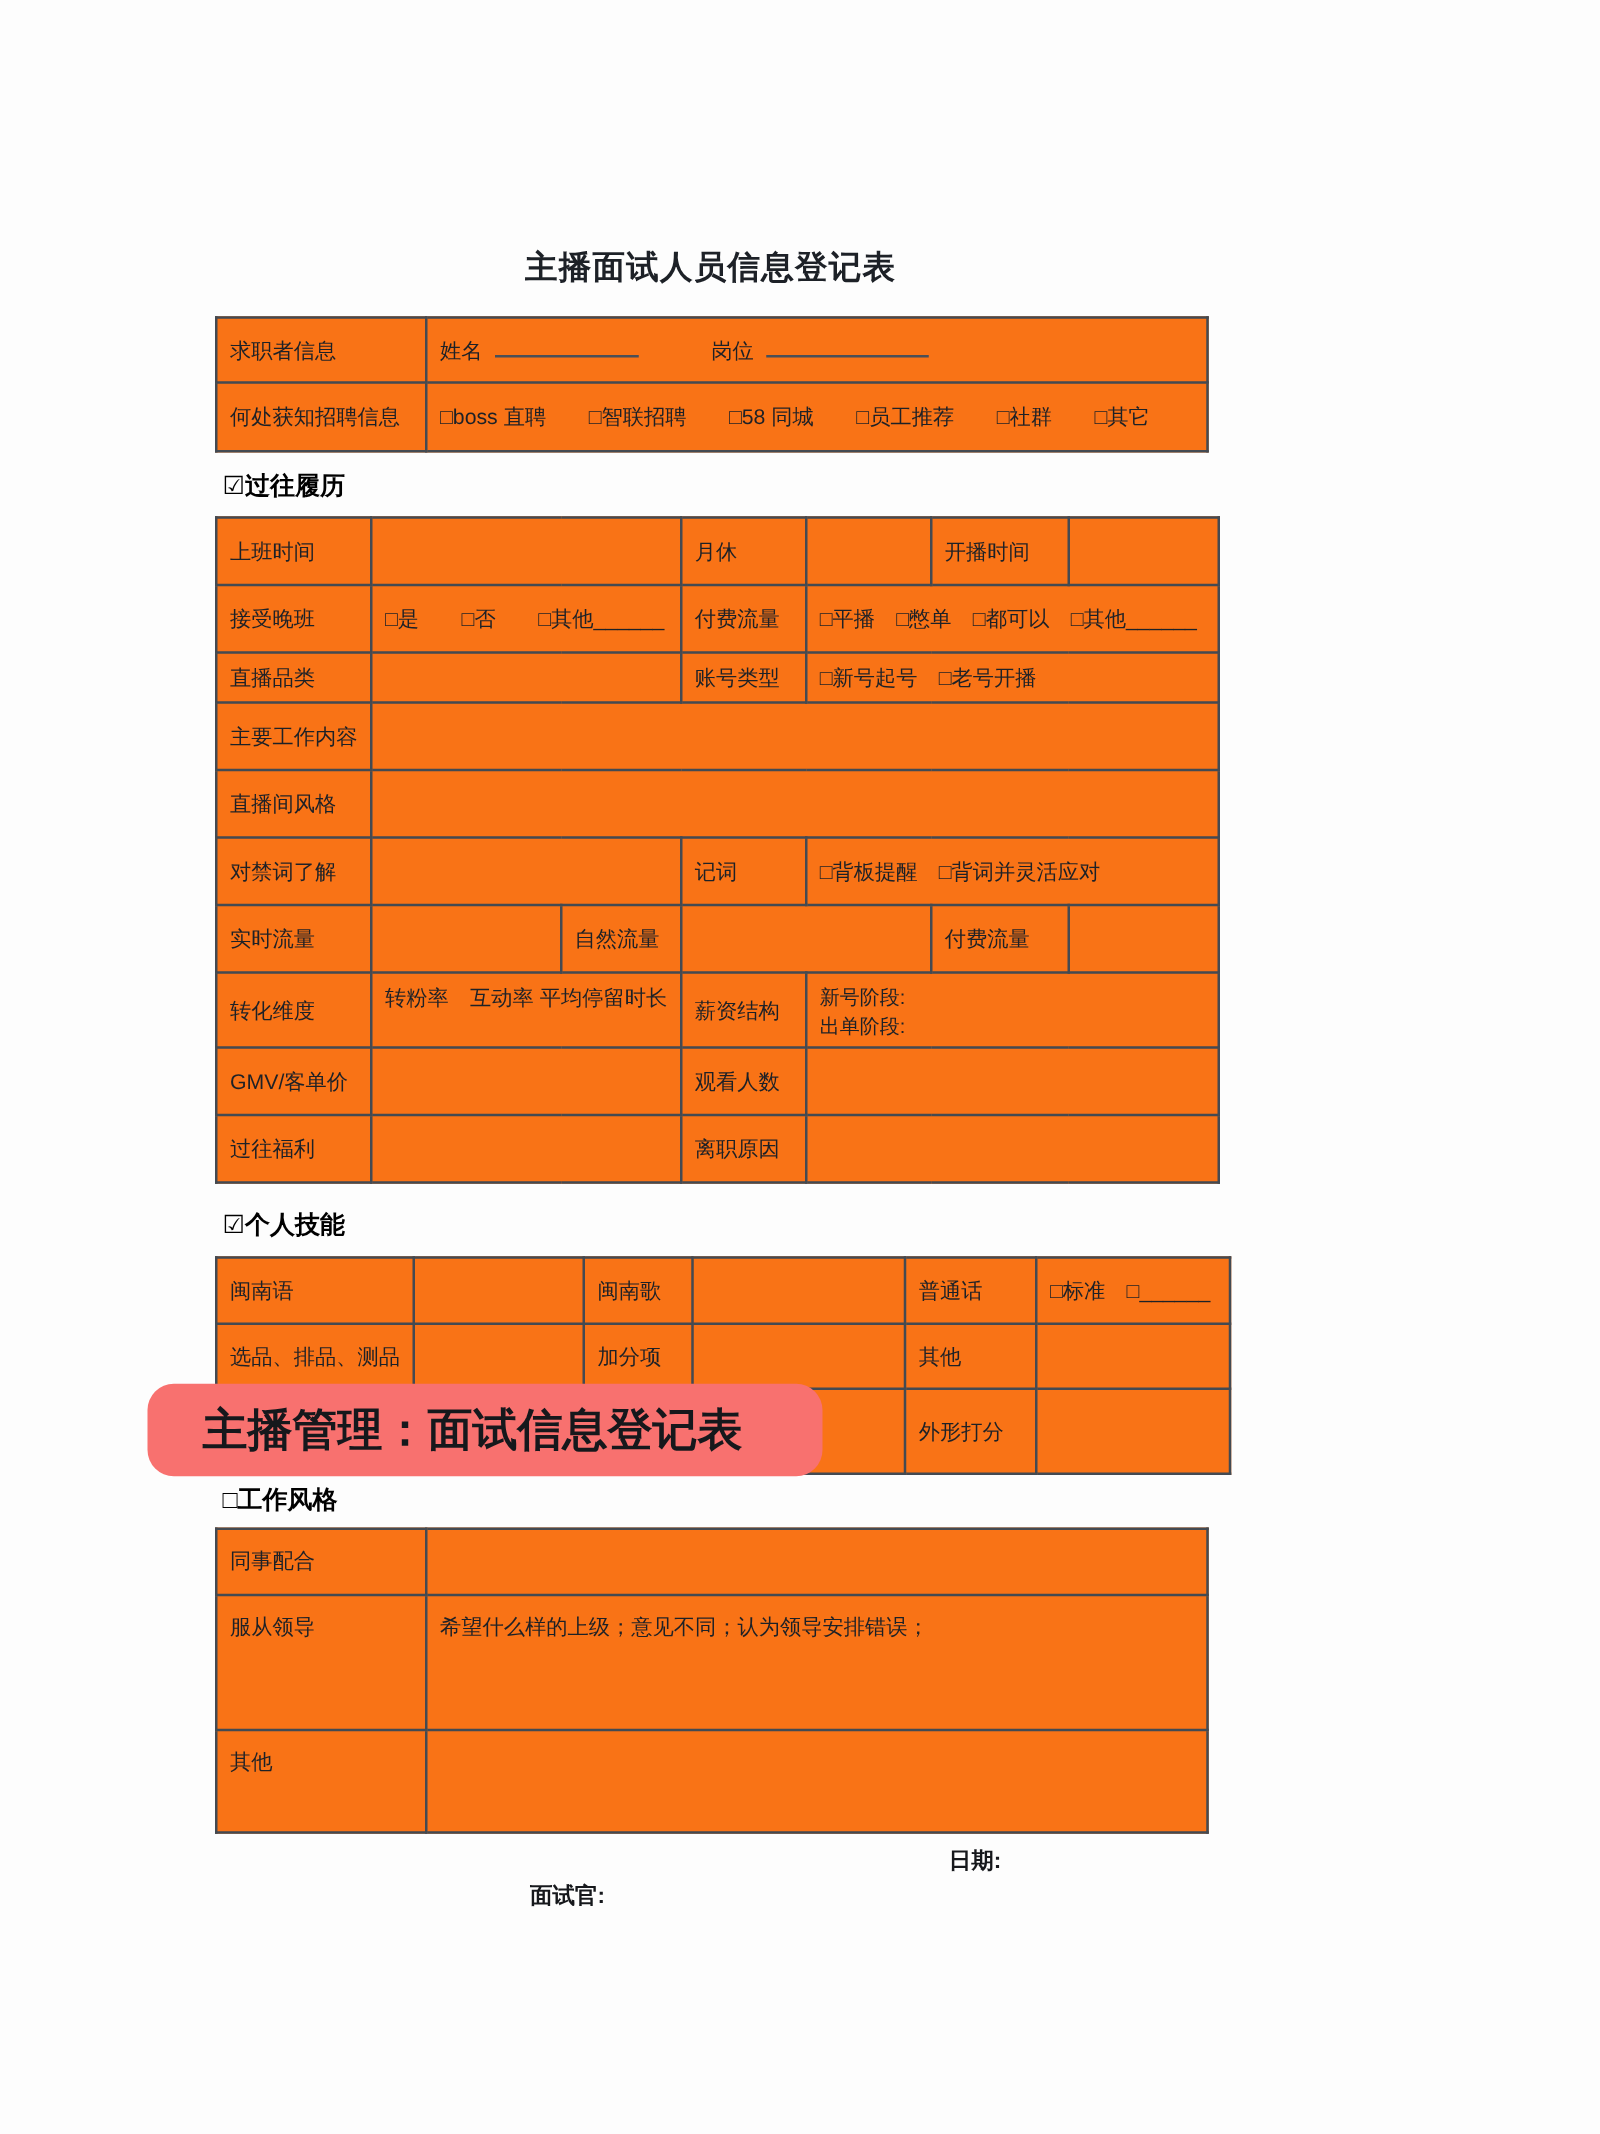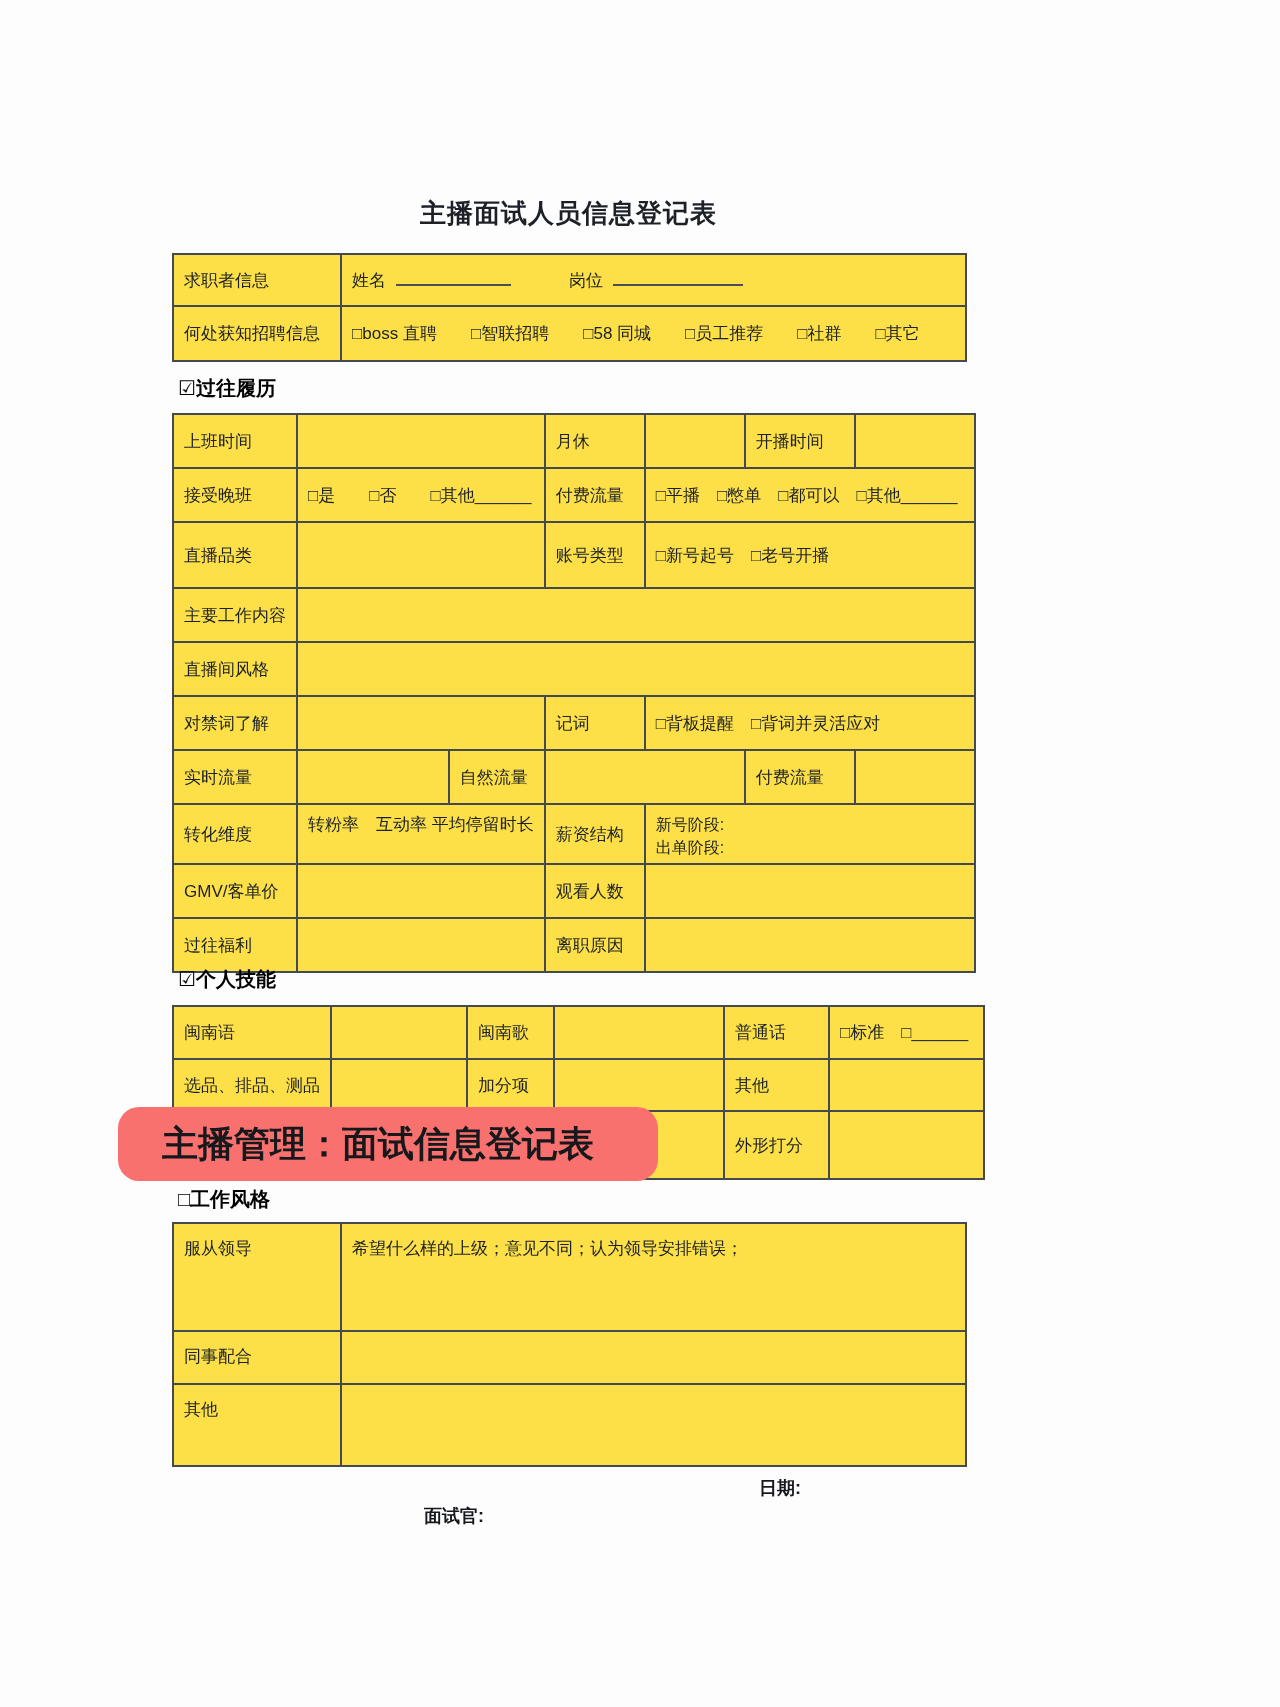--- a/index.html
+++ b/index.html
@@ -7,21 +7,21 @@
     position:relative; width:1280px; height:1707px; background:#fdfdfd;
     font-family:"Liberation Sans","DejaVu Sans",sans-serif; color:#1d2127;
     overflow:hidden; margin:0 auto;
   }
   .title {
     position:absolute; top:196px; left:172px; width:793px; margin:0;
     text-align:center; font-size:26px; font-weight:bold; letter-spacing:1px;
   }
   .tbl {
     position:absolute; left:172px; border-collapse:collapse; table-layout:fixed;
-    background:#fde047;
+    background:#f97316;
   }
   .tbl td {
     border:2px solid #434a52; font-size:17px; padding:4px 10px;
     vertical-align:middle; overflow:hidden; white-space:nowrap;
   }
   .tbl td.vtop { vertical-align:top; padding-top:8px; }
   .t1 { top:253px; }
   .t2 { top:413px; }
   .t3 { top:1005px; }
   .t4 { top:1222px; }
@@ -102,21 +102,21 @@
       <td></td>
       <td>开播时间</td>
       <td></td>
     </tr>
     <tr style="height:54px">
       <td>接受晚班</td>
       <td colspan="2">□是　　□否　　□其他______</td>
       <td>付费流量</td>
       <td colspan="3">□平播　□憋单　□都可以　□其他______</td>
     </tr>
-    <tr style="height:66px">
+    <tr style="height:40px">
       <td>直播品类</td>
       <td colspan="2"></td>
       <td>账号类型</td>
       <td colspan="3">□新号起号　□老号开播</td>
     </tr>
     <tr style="height:54px">
       <td>主要工作内容</td>
       <td colspan="6"></td>
     </tr>
     <tr style="height:54px">
@@ -209,27 +209,27 @@
   <div class="section-h sec3">
     <span>□</span><span>工作风格</span>
   </div>
 
   <table class="tbl t4">
     <colgroup>
         <col style="width:168px">
         <col style="width:625px">
       </colgroup>
     <tbody>
-        <tr style="height:108px">
+        <tr style="height:53px">
+      <td>同事配合</td>
+      <td></td>
+    </tr>
+    <tr style="height:108px">
       <td>服从领导</td>
       <td>希望什么样的上级；意见不同；认为领导安排错误；</td>
-    </tr>
-    <tr style="height:53px">
-      <td>同事配合</td>
-      <td></td>
     </tr>
     <tr style="height:82px">
       <td>其他</td>
       <td></td>
     </tr>
   </tbody>
     </table>
 
   <div class="footer">
     <span class="f-interviewer">面试官:</span>

